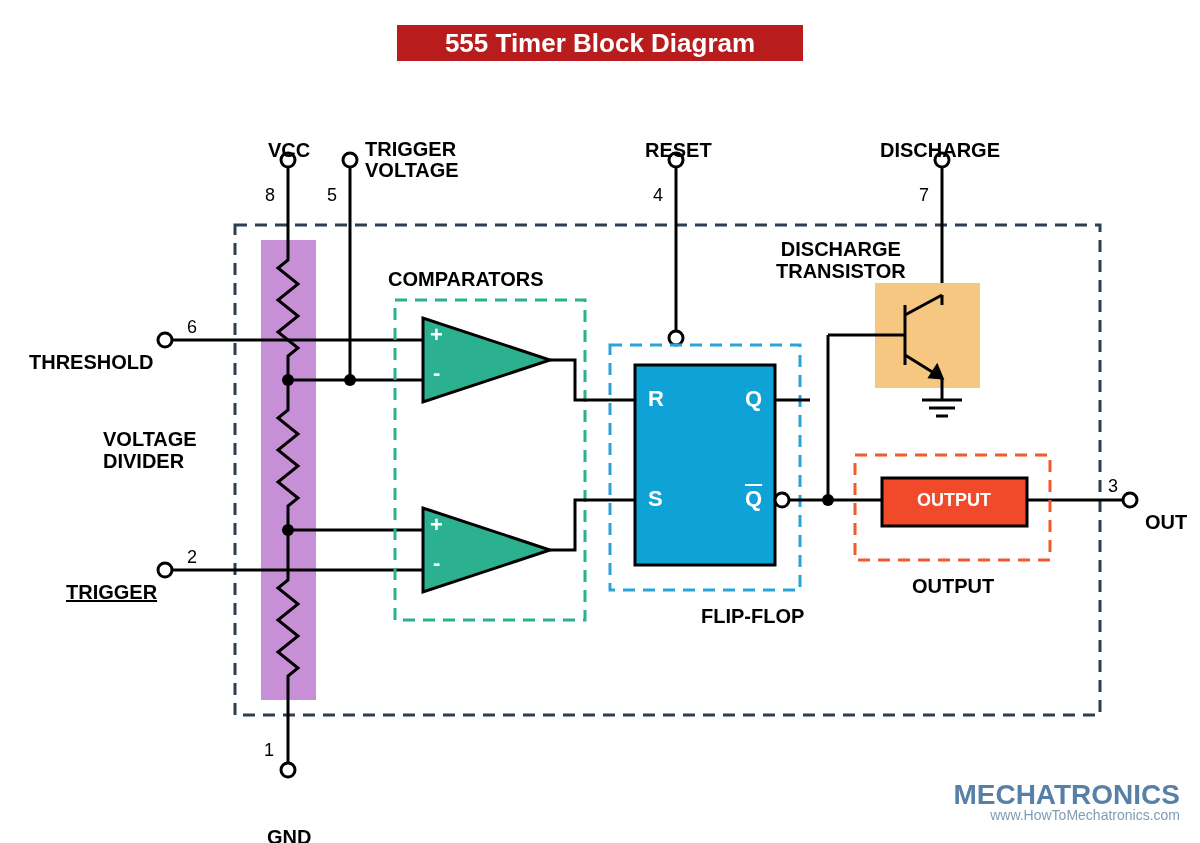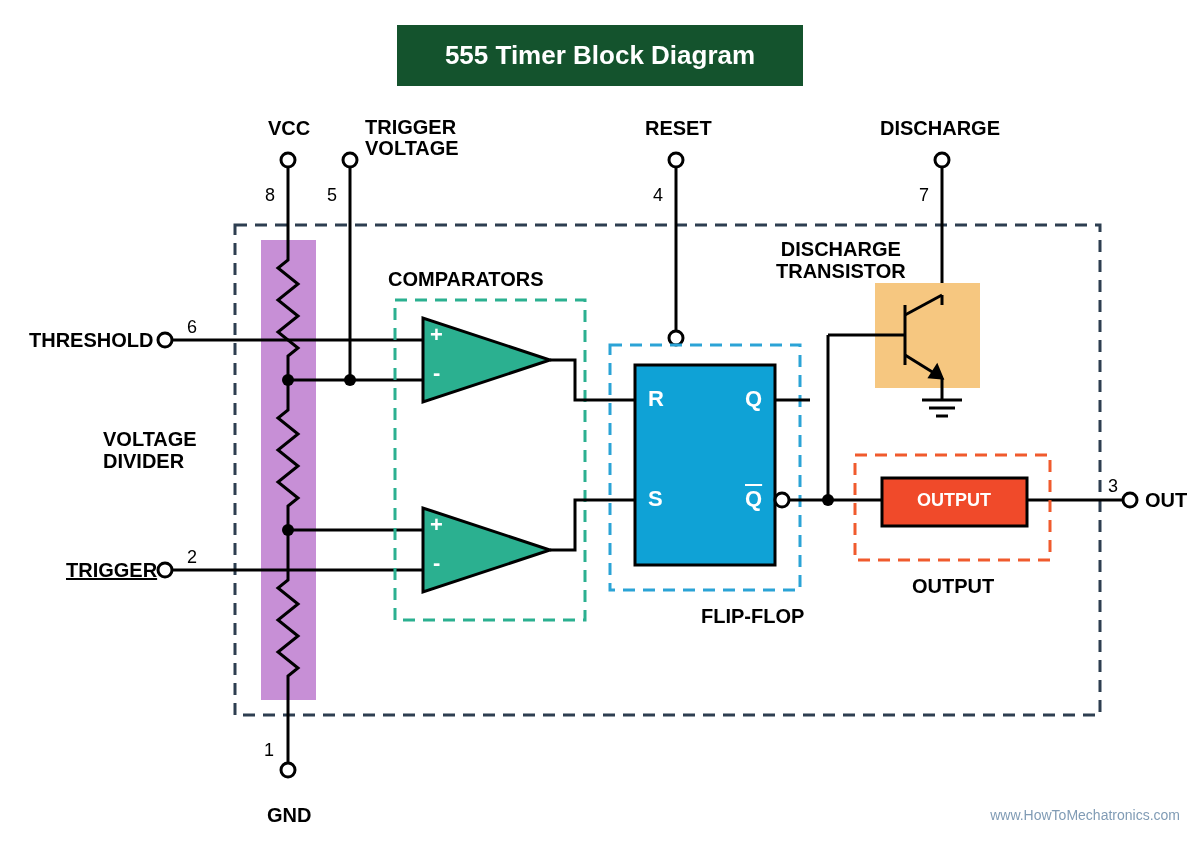--- a/index.html
+++ b/index.html
@@ -9,36 +9,37 @@
     height: 843px;
     background: #ffffff;
     font-family: Arial, Helvetica, sans-serif;
     overflow: hidden;
   }
   .title-bar {
     position: absolute;
     left: 397px;
     top: 25px;
     width: 406px;
-    height: 61px;
-    background: #14532d;
+    height: 36px;
+    background: #b91c1c;
     color: #ffffff;
     font-size: 26px;
     font-weight: bold;
     display: flex;
     align-items: center;
     justify-content: center;
   }
   svg { position: absolute; left: 0; top: 0; }
   .pin-label {
     position: absolute;
     font-size: 20px;
     font-weight: bold;
     color: #000;
     white-space: pre;
+    margin-top: 22px;
   }
   .pin-num {
     position: absolute;
     font-size: 18px;
     font-weight: normal;
     color: #000;
   }
   .block-label {
     position: absolute;
     font-size: 20px;
@@ -219,14 +220,15 @@
 <div class="small-label" style="left:745px; top:486px; text-decoration:overline;">Q</div>
 
 <div class="small-label" style="left:430px; top:322px;">+</div>
 <div class="small-label" style="left:433px; top:360px;">-</div>
 <div class="small-label" style="left:430px; top:512px;">+</div>
 <div class="small-label" style="left:433px; top:550px;">-</div>
 
 <div class="output-text" style="left:917px; top:490px;">OUTPUT</div>
 
 <div class="watermark">
+  <div class="big"><span>MECHATRONICS</span></div>
   <div>www.HowToMechatronics.com</div>
 </div>
 
 </body></html>

